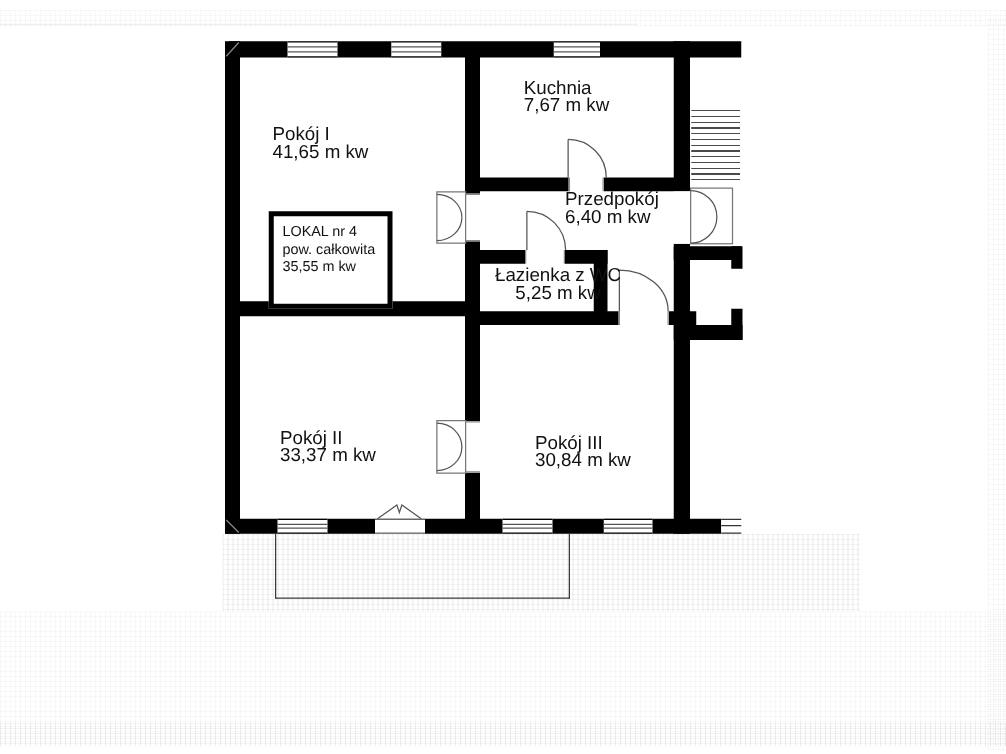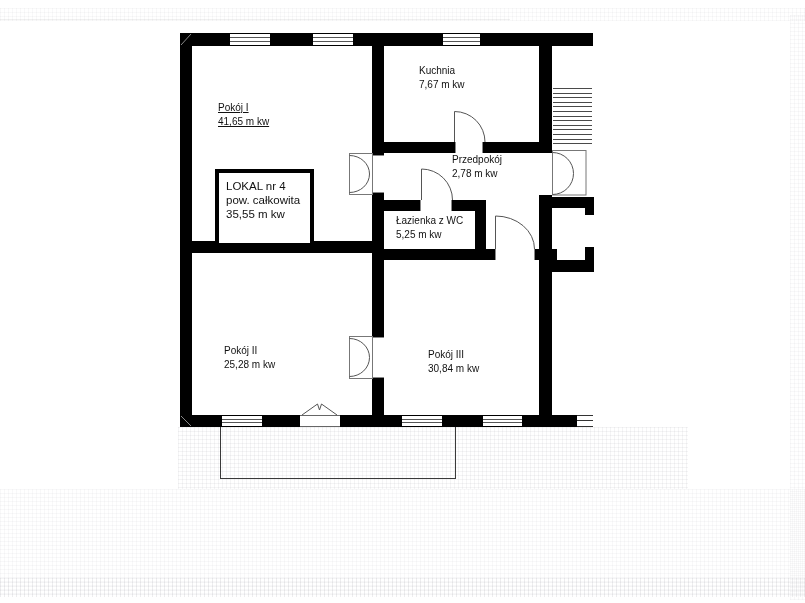--- a/index.html
+++ b/index.html
@@ -26,21 +26,21 @@
   .stairs{
     position:absolute;
     background-image:repeating-linear-gradient(to bottom,#4a4a4a 0,#4a4a4a 1px,transparent 1px,transparent 4.6px);
   }
   .balcony{position:absolute;box-sizing:border-box;
     border-left:1px solid #3a3a3a;border-right:1px solid #3a3a3a;border-bottom:1px solid #3a3a3a;}
   .winlines{position:absolute;background:#fff;
     background-image:linear-gradient(#333,#333),linear-gradient(#333,#333),linear-gradient(#333,#333);
     background-size:100% 1px;background-repeat:no-repeat;
     background-position:0 0,0 5px,0 11px;}
-  .room-label{position:absolute;font-size:10px;line-height:14px;white-space:nowrap;}
+  .room-label{position:absolute;font-size:15px;line-height:14px;white-space:nowrap;}
   .lokal-box{
     position:absolute;box-sizing:border-box;background:#fff;border:4px solid #000;
     padding:6px 0 0 7px;font-size:11.5px;line-height:14px;white-space:nowrap;
   }
   .tex{
     position:absolute;
     background-image:
       repeating-linear-gradient(to right,rgba(40,40,60,0.05) 0,rgba(40,40,60,0.05) 1px,transparent 1px,transparent 4px),
       repeating-linear-gradient(to bottom,rgba(40,40,60,0.05) 0,rgba(40,40,60,0.05) 1px,transparent 1px,transparent 4px);
   }
@@ -139,39 +139,39 @@
       <line x1="495.5" y1="249" x2="495.5" y2="216"></line>
       <path d="M495.5,216 A39,33 0 0 1 534.5,249"></path>
     </g>
 
     <path fill="none" stroke="#555" stroke-width="1" d="M302,415 L317.5,404 L319.5,410 L321.5,404 L337,415"></path>
 
     <line x1="181" y1="45" x2="191" y2="34" stroke="#888" stroke-width="1"></line>
     <line x1="181" y1="416" x2="191" y2="426" stroke="#888" stroke-width="1"></line>
   </svg>
 
-  <div class="room-label" style="left:218px;top:101px;text-decoration:underline;">
+  <div class="room-label" style="left:218px;top:101px;">
     <div>Pokój I</div>
     <div>41,65 m kw</div>
   </div>
   <div class="room-label" style="left:419px;top:64px;">
     <div>Kuchnia</div>
     <div>7,67 m kw</div>
   </div>
   <div class="room-label" style="left:452px;top:153px;">
     <div>Przedpokój</div>
-    <div>2,78 m kw</div>
+    <div>6,40 m kw</div>
   </div>
-  <div class="room-label" style="left:396px;top:214px;">
+  <div class="room-label" style="left:396px;top:214px;text-align:center;">
     <div>Łazienka z WC</div>
     <div>5,25 m kw</div>
   </div>
   <div class="room-label" style="left:224px;top:344px;">
     <div>Pokój II</div>
-    <div>25,28 m kw</div>
+    <div>33,37 m kw</div>
   </div>
   <div class="room-label" style="left:428px;top:348px;">
     <div>Pokój III</div>
     <div>30,84 m kw</div>
   </div>
 
   <div class="lokal-box" style="left:215px;top:169px;width:99px;height:78px;">
     <div>LOKAL nr 4</div>
     <div>pow. całkowita</div>
     <div>35,55 m kw</div>

